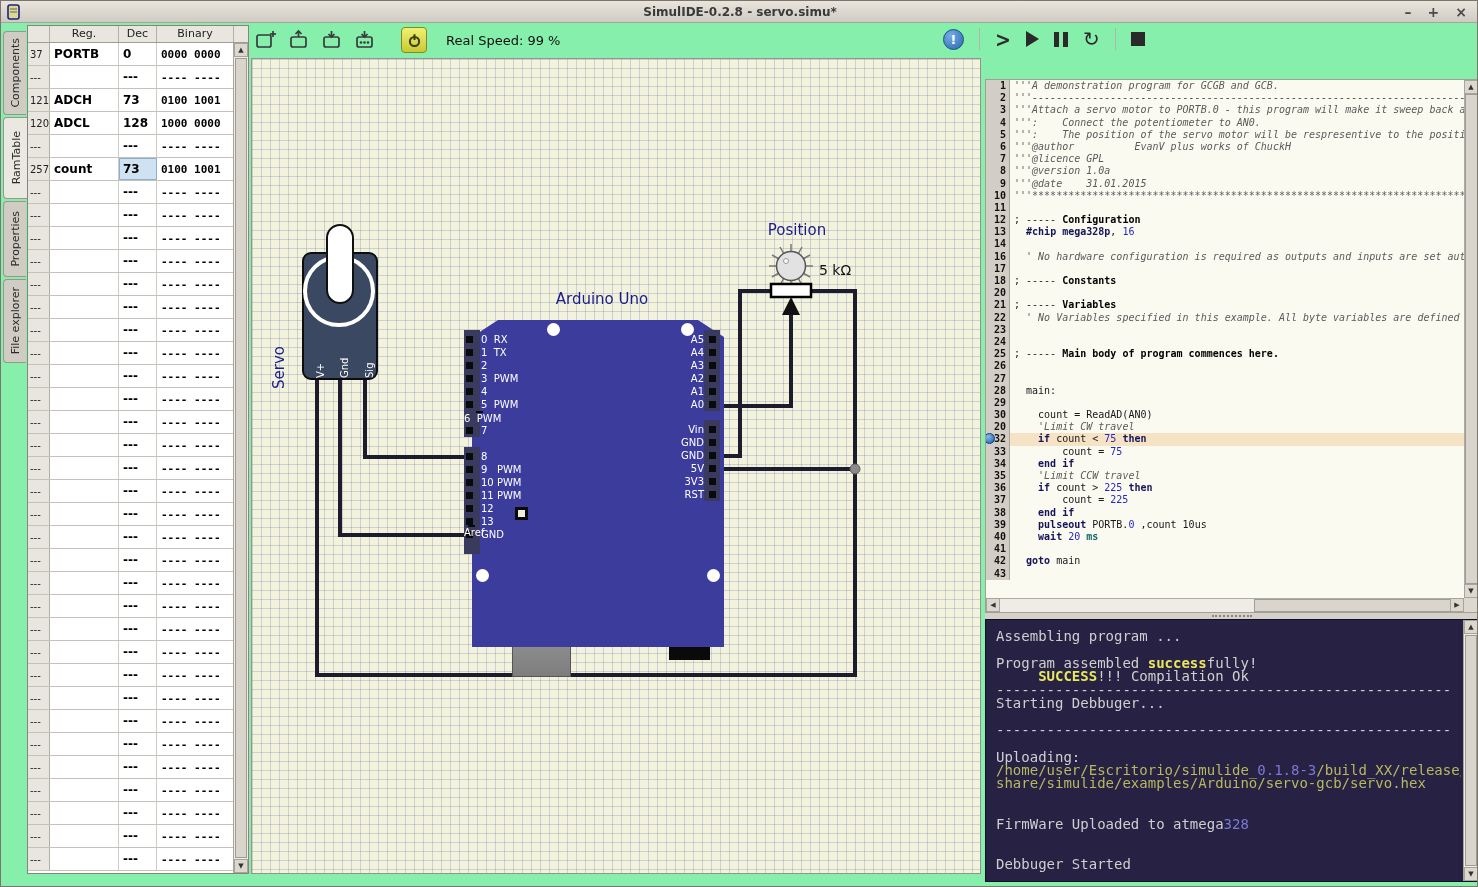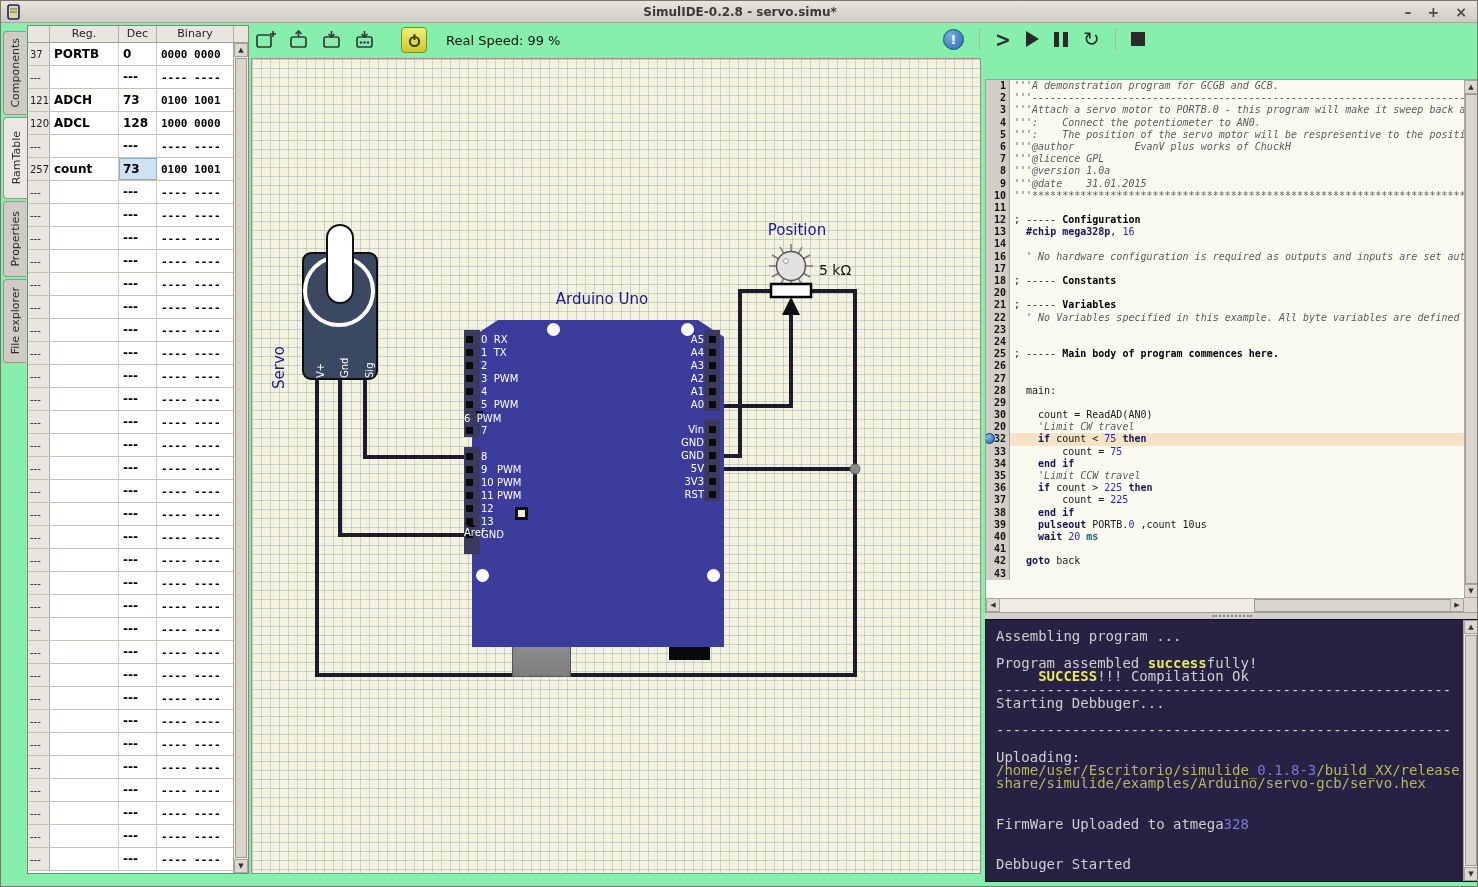--- a/index.html
+++ b/index.html
@@ -584,21 +584,21 @@
           <div class="cl hl"><span class="ln">32<i class="marker"></i></span><span class="ct"><span class="sk">    if</span><span> count &lt; </span><span class="sn">75</span><span class="sk"> then</span></span></div>
           <div class="cl"><span class="ln">33</span><span class="ct"><span>        count = </span><span class="sn">75</span></span></div>
           <div class="cl"><span class="ln">34</span><span class="ct"><span class="sk">    end if</span></span></div>
           <div class="cl"><span class="ln">35</span><span class="ct"><span>    </span><span class="sc">'Limit CCW travel</span></span></div>
           <div class="cl"><span class="ln">36</span><span class="ct"><span class="sk">    if</span><span> count &gt; </span><span class="sn">225</span><span class="sk"> then</span></span></div>
           <div class="cl"><span class="ln">37</span><span class="ct"><span>        count = </span><span class="sn">225</span></span></div>
           <div class="cl"><span class="ln">38</span><span class="ct"><span class="sk">    end if</span></span></div>
           <div class="cl"><span class="ln">39</span><span class="ct"><span class="sk">    pulseout</span><span> PORTB.</span><span class="sn">0</span><span> ,count 10us</span></span></div>
           <div class="cl"><span class="ln">40</span><span class="ct"><span class="sk">    wait</span><span> </span><span class="sn">20</span><span> </span><span class="su">ms</span></span></div>
           <div class="cl"><span class="ln">41</span><span class="ct"></span></div>
-          <div class="cl"><span class="ln">42</span><span class="ct"><span class="sk">  goto</span><span> back</span></span></div>
+          <div class="cl"><span class="ln">42</span><span class="ct"><span class="sk">  goto</span><span> main</span></span></div>
           <div class="cl"><span class="ln">43</span><span class="ct"></span></div>
         </div>
       <div class="ed-v">
         <span class="sb-btn" style="top:0;left:-1px">▲</span>
         <span class="thumb" style="top:14px;bottom:14px;left:0;right:0"></span>
         <span class="sb-btn" style="bottom:0;left:-1px">▼</span>
       </div>
       <div class="ed-h">
         <span class="sb-btn" style="left:0;top:-1px">◀</span>
         <span class="thumb" style="left:56%;width:42%;top:0;bottom:0"></span>

